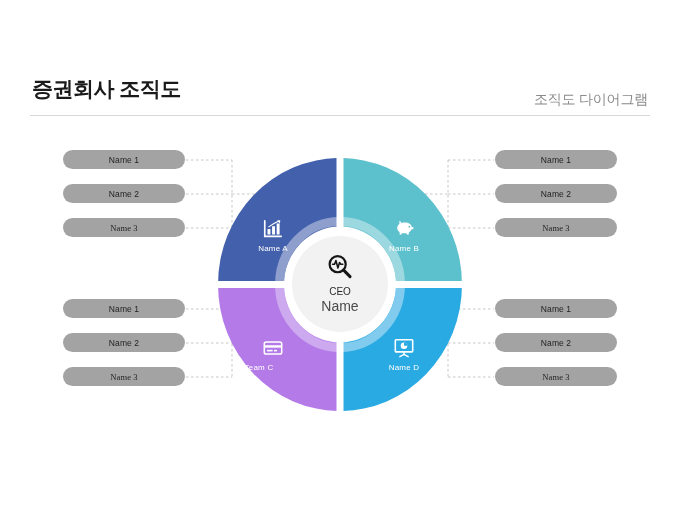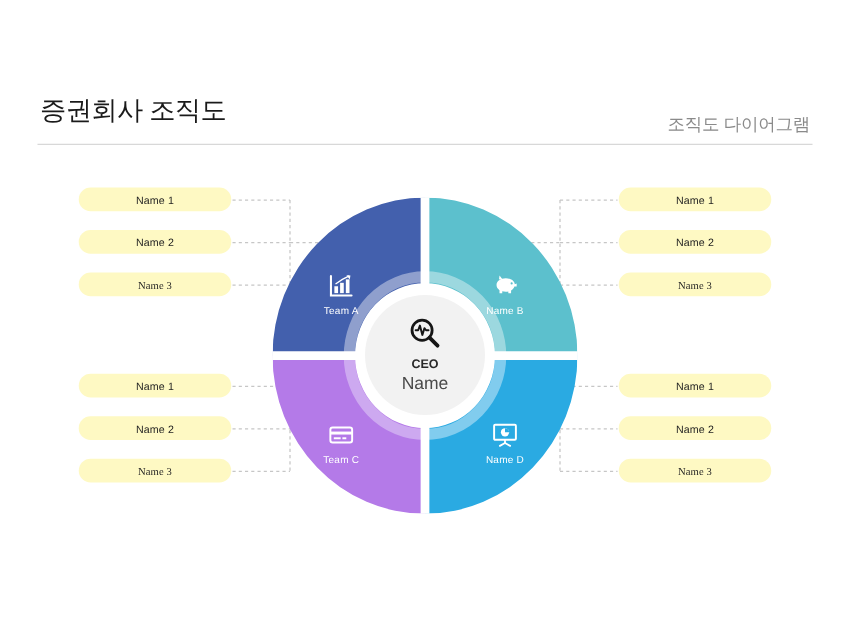--- a/index.html
+++ b/index.html
@@ -20,21 +20,21 @@
     position: absolute;
     left: 0; top: 0;
     width: 680px;
     height: 120px;
   }
   #page-title {
     position: absolute;
     left: 32px;
     top: 78px;
     font-size: 21px;
-    font-weight: normal;
+    font-weight: bold;
     color: #1a1a1a;
     letter-spacing: -0.5px;
     line-height: 1;
   }
   #page-subtitle {
     position: absolute;
     right: 32px;
     top: 92px;
     font-size: 14px;
     color: #8a8a8a;
@@ -74,21 +74,21 @@
   }
   .pill-group.left  { left: 63px; }
   .pill-group.right { left: 495px; }
   .pill-group.top    { top: 30px; }
   .pill-group.bottom { top: 179px; }
 
   .name-pill {
     width: 122px;
     height: 19px;
     border-radius: 10px;
-    background: #fef9c3;
+    background: #a3a3a3;
     color: #1f1f1f;
     font-size: 8.5px;
     display: flex;
     align-items: center;
     justify-content: center;
     margin-bottom: 15px;
     box-sizing: border-box;
     letter-spacing: 0.1px;
   }
   .name-pill:last-child { margin-bottom: 4px; font-family: Liberation Serif, serif; }
@@ -112,21 +112,21 @@
     position: absolute;
     font-size: 8px;
     color: #ffffff;
     text-align: center;
     width: 60px;
     letter-spacing: 0.2px;
     line-height: 1;
   }
   #team-label-a { left: 25px;  top: 87px; }
   #team-label-b { left: 156px; top: 87px; }
-  #team-label-c { left: 25px;  top: 206px; }
+  #team-label-c { left: 11px;  top: 206px; }
   #team-label-d { left: 156px; top: 206px; }
 
   .team-icon {
     position: absolute;
     width: 22px;
     height: 22px;
   }
   #team-icon-a { left: 44px;  top: 60px; }
   #team-icon-b { left: 175px; top: 60px; }
   #team-icon-c { left: 44px;  top: 179px; }
@@ -147,21 +147,21 @@
     justify-content: center;
     box-shadow: 0 0 0 4px #ffffff;
   }
   #ceo-icon {
     width: 28px;
     height: 28px;
     margin-bottom: 5px;
   }
   #ceo-title {
     font-size: 10px;
-    font-weight: bold;
+    font-weight: normal;
     color: #2a2a2a;
     line-height: 1.15;
   }
   #ceo-name {
     font-size: 14px;
     color: #4a4a4a;
     line-height: 1.2;
   }
 </style>
 </head>
@@ -285,21 +285,21 @@
 
     <svg class="team-icon" id="team-icon-d" viewBox="0 0 24 24">
       <rect x="2.5" y="3" width="19" height="13.2" rx="1" fill="none" stroke="#ffffff" stroke-width="1.7"></rect>
       <circle cx="12" cy="9.6" r="3.6" fill="#ffffff"></circle>
       <path d="M12 9.6 L12 6 A3.6 3.6 0 0 1 15.6 9.6 Z" fill="#2aaae2"></path>
       <line x1="12" y1="16.2" x2="12" y2="19" stroke="#ffffff" stroke-width="1.6"></line>
       <line x1="12" y1="19" x2="7.5" y2="21.5" stroke="#ffffff" stroke-width="1.6" stroke-linecap="round"></line>
       <line x1="12" y1="19" x2="16.5" y2="21.5" stroke="#ffffff" stroke-width="1.6" stroke-linecap="round"></line>
     </svg>
 
-    <div class="team-label" id="team-label-a">Team A</div>
+    <div class="team-label" id="team-label-a">Name A</div>
     <div class="team-label" id="team-label-b">Name B</div>
     <div class="team-label" id="team-label-c">Team C</div>
     <div class="team-label" id="team-label-d">Name D</div>
 
     <div id="center-hub">
       <svg id="ceo-icon" viewBox="0 0 24 24">
         <circle cx="10" cy="9.6" r="6.9" fill="none" stroke="#161616" stroke-width="1.9"></circle>
         <path d="M5.6 9.6 L7.3 9.6 L8.5 6.4 L10.2 12.8 L11.6 8.2 L12.7 9.6 L14.4 9.6" fill="none" stroke="#161616" stroke-width="1.35" stroke-linejoin="round" stroke-linecap="round"></path>
         <line x1="15.1" y1="14.7" x2="20.6" y2="20.2" stroke="#161616" stroke-width="2.6" stroke-linecap="round"></line>
       </svg>

